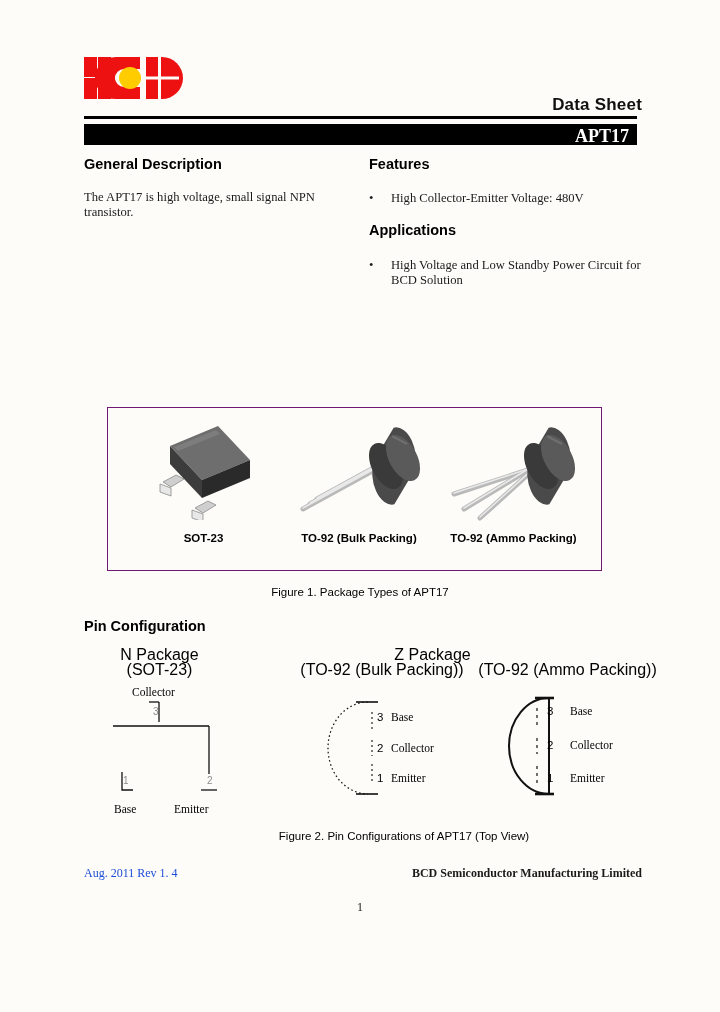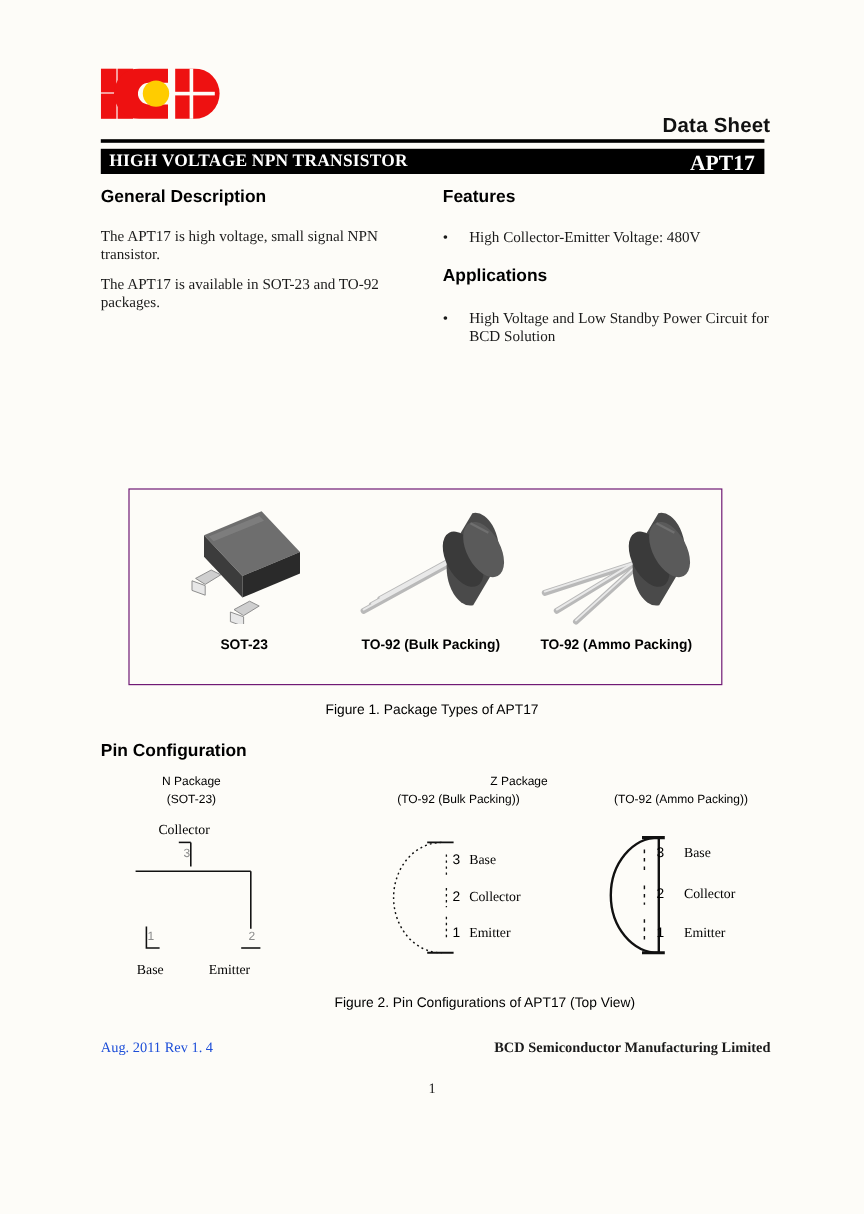--- a/index.html
+++ b/index.html
@@ -134,21 +134,21 @@
     font-weight: bold;
     font-size: 11.5px;
     color: #000;
     text-align: center;
   }
 
   
   .pc-head-line {
     position: absolute;
     font-family: "Liberation Sans", sans-serif;
-    font-size: 10px;
+    font-size: 16px;
     color: #000;
     text-align: center;
     white-space: nowrap;
   }
   .pin-label {
     position: absolute;
     font-family: Liberation Serif, serif;
     font-size: 11.5px;
     color: #000;
     white-space: nowrap;
@@ -215,27 +215,25 @@
       <path d="M62 0 H78 A21 21 0 0 1 78 42 H62 Z" fill="#ee1111"></path>
       <rect x="61" y="19.5" width="34" height="3" fill="#fdfcf8"></rect>
       <rect x="74" y="0" width="3" height="42" fill="#fdfcf8"></rect>
     </svg>
   </div>
 
   <div class="datasheet-label">Data Sheet</div>
   <div class="header-rule"></div>
 
   <div class="title-banner">
-    <span class="t-left">HIGH VOLTAGE NPN TRANSISTOR</span>
     <span class="t-right">APT17</span>
   </div>
 
   <div class="sec-head" style="left:84px; top:156px;">General Description</div>
   <div class="body-text" style="left:84px; top:190px; width:276px;">The APT17 is high voltage, small signal NPN  transistor.</div>
-  <div class="body-text" style="left:84px; top:230px; width:276px;">The APT17 is available in SOT-23 and TO-92 packages.</div>
 
   <div class="sec-head" style="left:369px; top:156px;">Features</div>
   <div class="bullet-row" style="left:369px; top:191px; width:268px;">
     <span class="bdot">•</span>
     <span class="btxt">High Collector-Emitter Voltage: 480V</span>
   </div>
 
   <div class="sec-head" style="left:369px; top:222px;">Applications</div>
   <div class="bullet-row" style="left:369px; top:258px; width:272px;">
     <span class="bdot">•</span>

